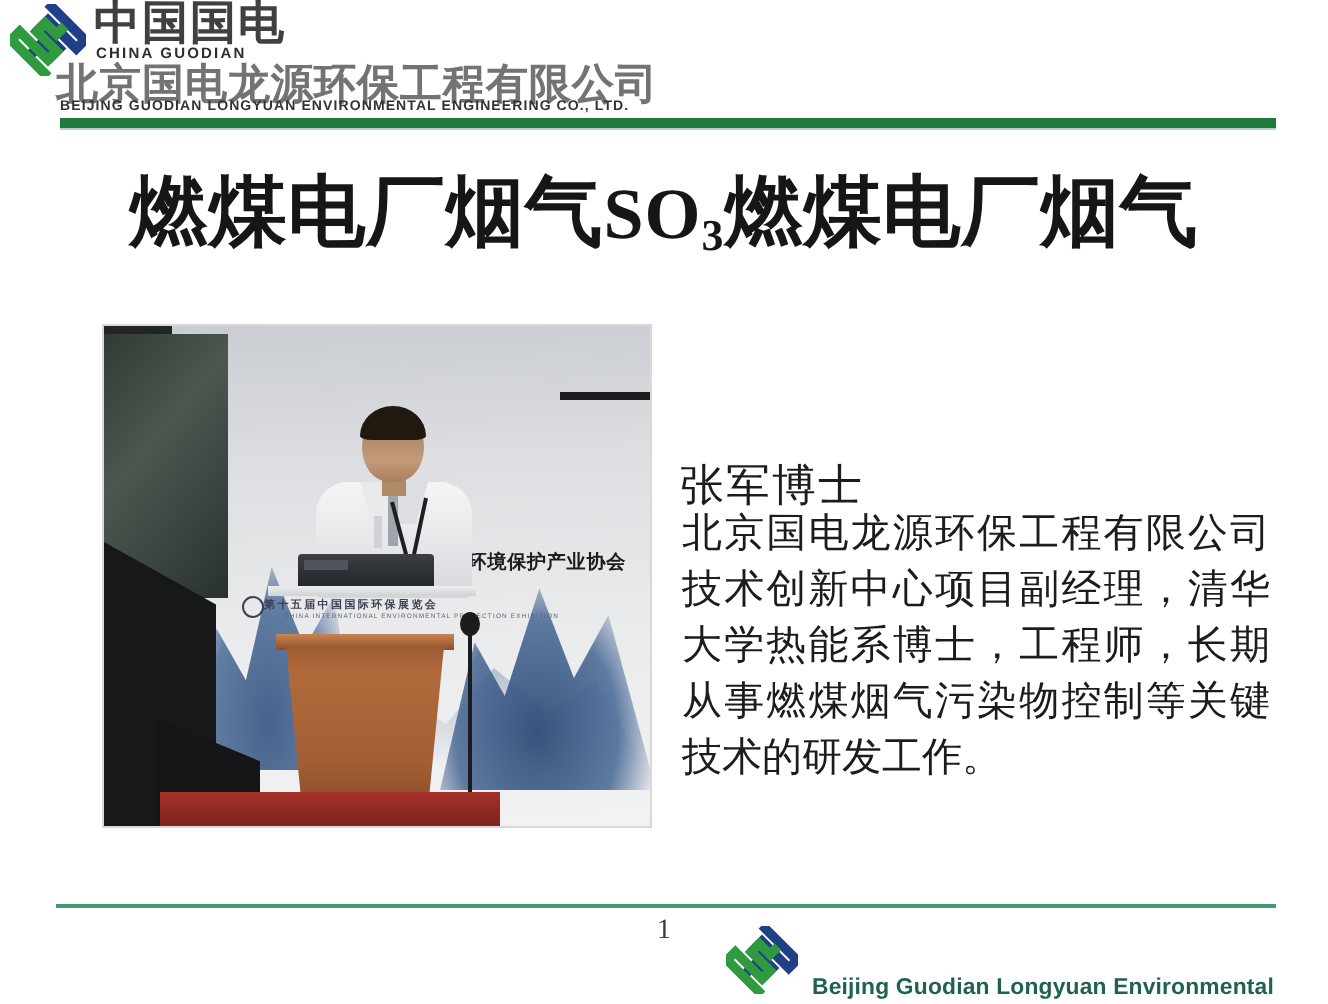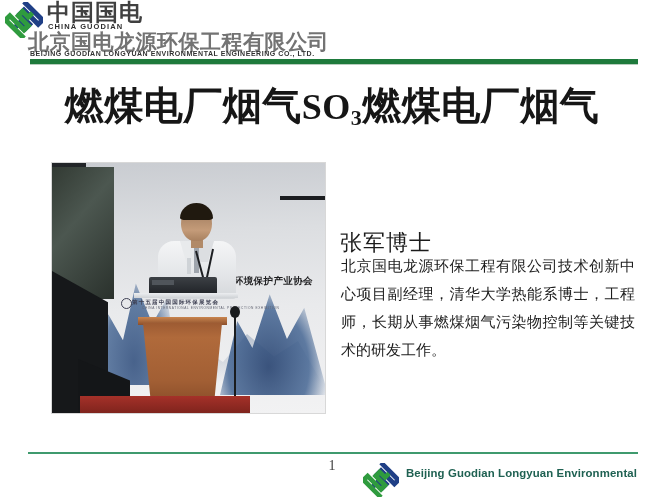--- a/index.html
+++ b/index.html
@@ -207,39 +207,39 @@
   
   .speaker-name{
     position:absolute;left:340px;top:182px;
     font-size:22px;color:#1c1c1c;
     font-family:"DejaVu Sans",sans-serif;
     letter-spacing:1px;
     margin-top:46px;
   }
   .speaker-bio{
     position:absolute;left:341px;top:252px;width:294px;
-    font-size:15px;color:#1c1c1c;line-height:28px;
+    font-size:20px;color:#1c1c1c;line-height:28px;
     font-family:"DejaVu Sans",sans-serif;
     text-align:justify;
   }
 
   
   .footer-rule{
     position:absolute;left:28px;top:452px;width:610px;height:1.6px;
     background:#3f9a6e;
   }
   .page-num{
     position:absolute;left:322px;top:458px;width:20px;
     text-align:center;
     font-size:14px;color:#3c3c3c;
     font-family:"Liberation Serif","DejaVu Serif",serif;
   }
   .footer-logo{position:absolute;left:363px;top:463px;width:36px;height:34px;}
   .footer-text{
-    position:absolute;left:406px;top:465px;
+    position:absolute;left:406px;top:486px;
     font-size:11.4px;font-weight:bold;color:#1f6152;
     line-height:16px;letter-spacing:0.1px;
     white-space:nowrap;
   }
 </style>
 </head>
 <body>
 
 <div class="slide">
 

